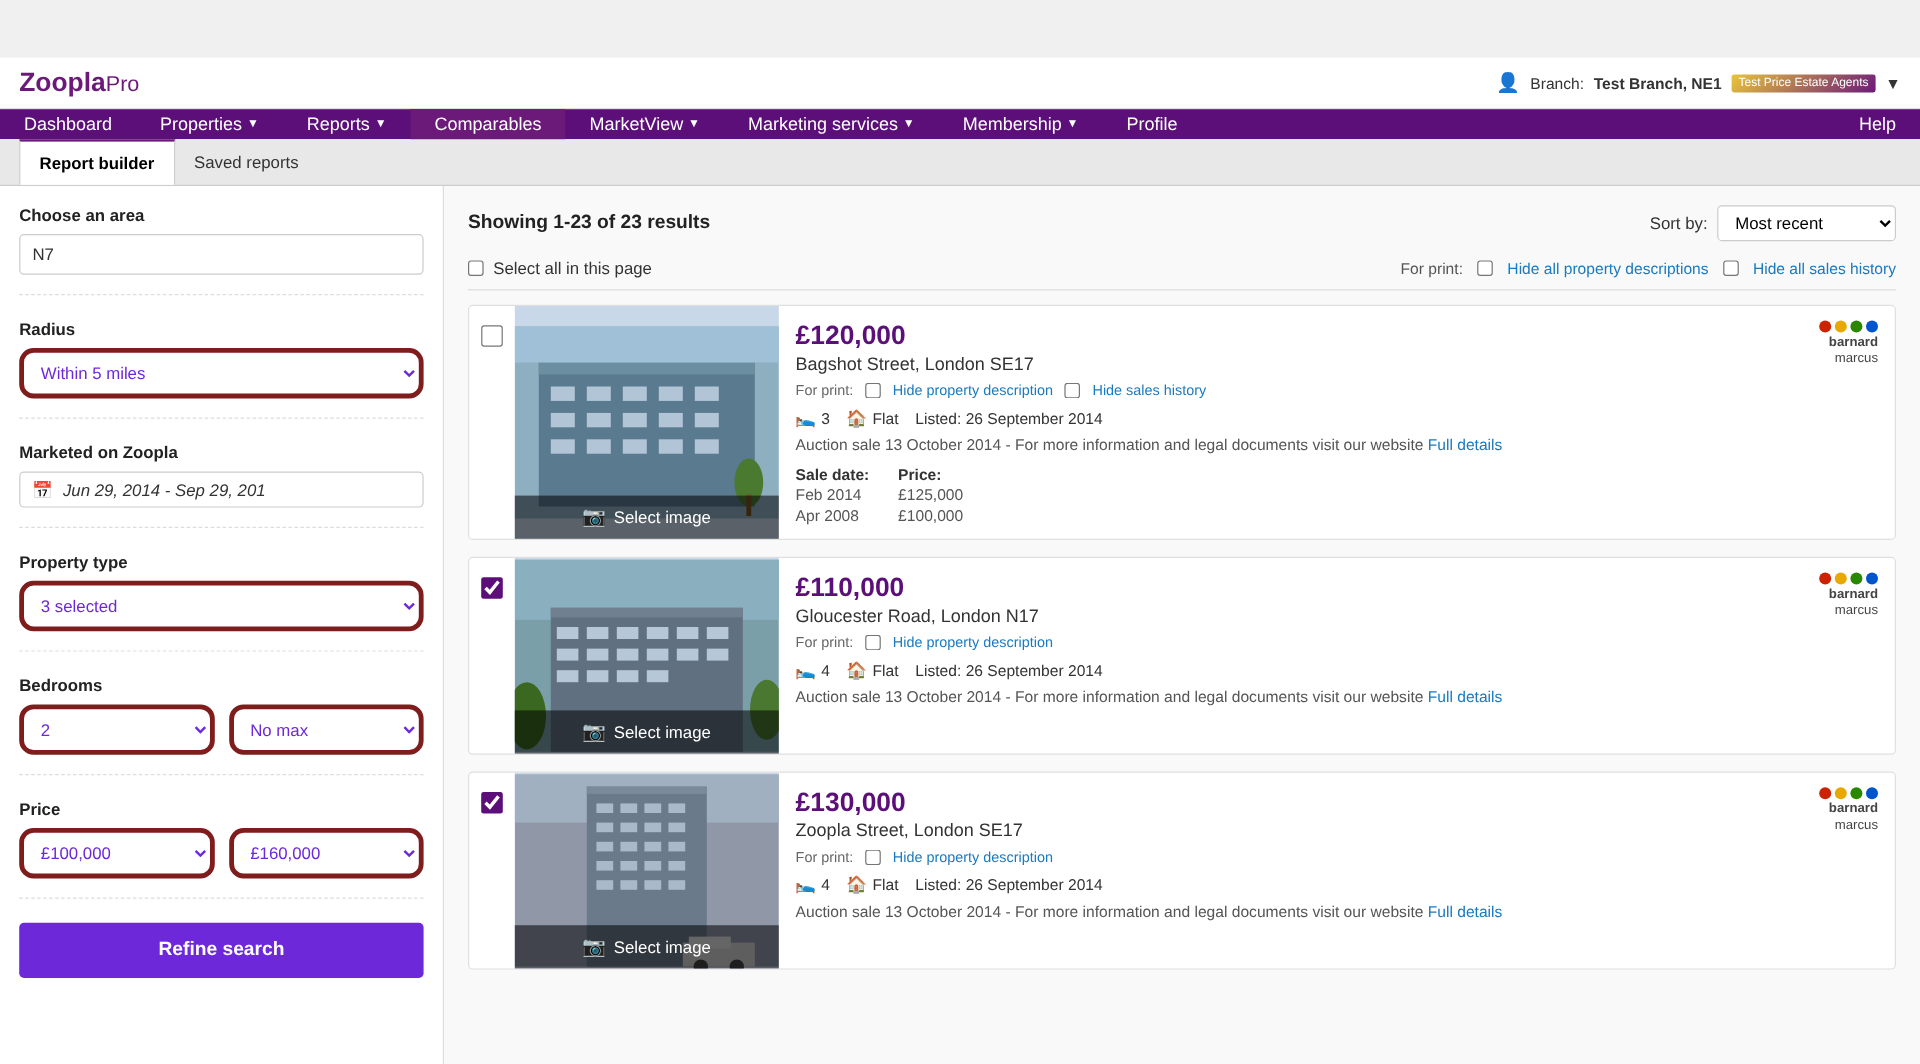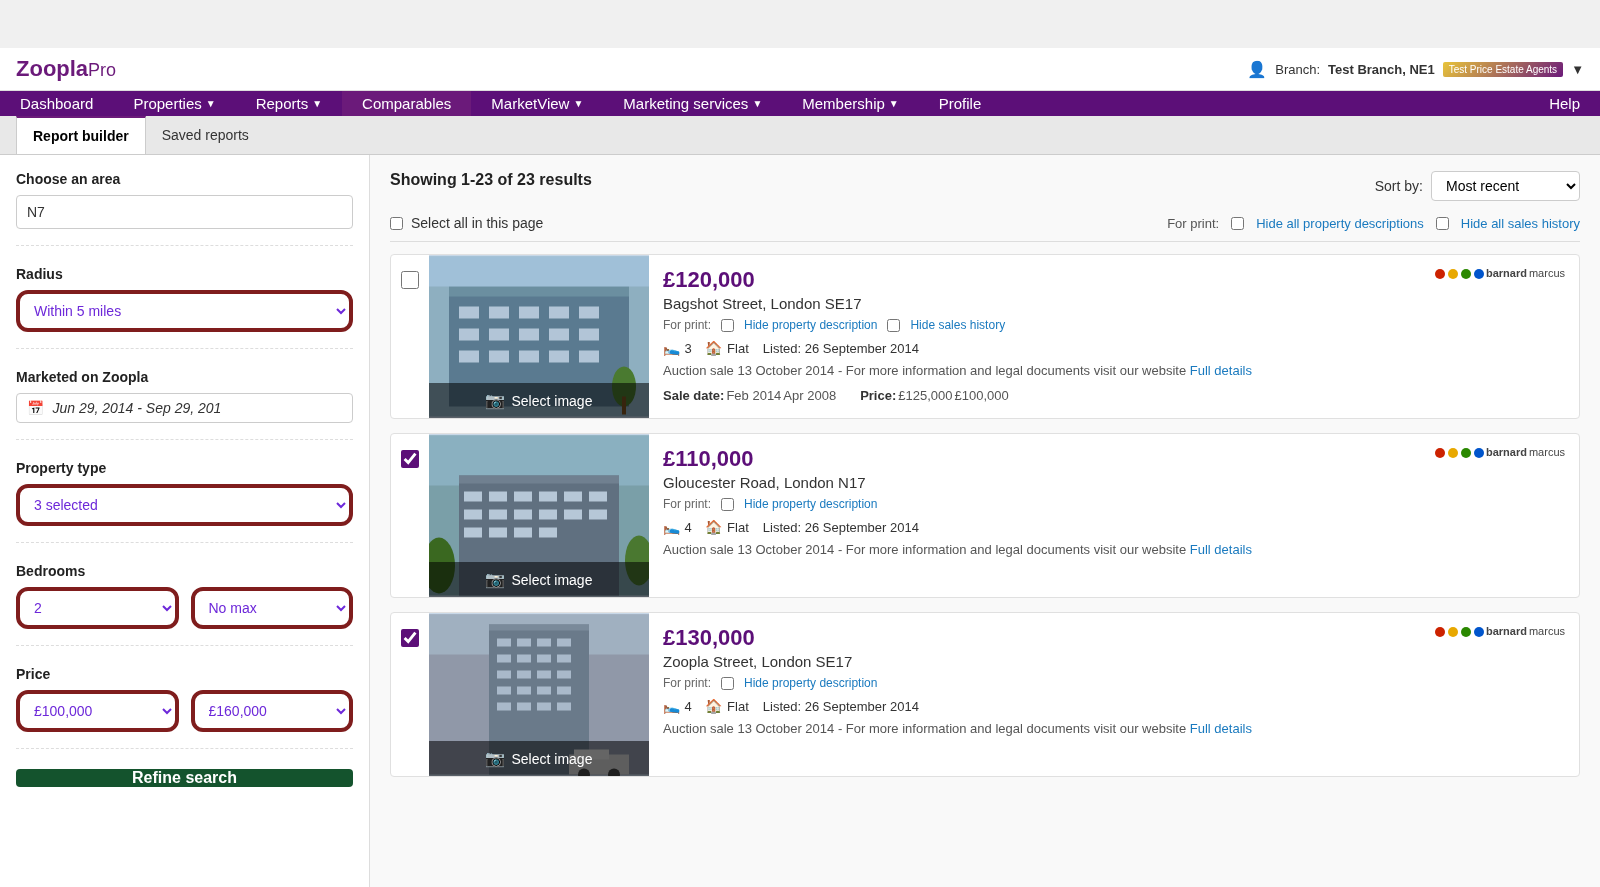--- a/index.html
+++ b/index.html
@@ -114,36 +114,37 @@
       gap: 8px;
     }
     .date-icon { color: #555; }
     .date-text { font-size: 14px; color: #333; font-style: italic; }
     .bedrooms-row { display: flex; gap: 12px; }
     .bedrooms-row select { width: 50%; }
     .price-row { display: flex; gap: 12px; }
     .price-row select { width: 50%; }
     .refine-btn {
       width: 100%;
-      background: #14532d;
+      background: #6d28d9;
       color: #fff;
       border: none;
       border-radius: 4px;
+      padding: 14px;
       font-size: 16px;
       cursor: pointer;
       font-weight: bold;
     }
 
     
     .main-content { flex: 1; padding: 16px 20px; background: #f9f9f9; }
 
     
     .results-header {
       display: flex;
-      align-items: flex-start;
+      align-items: center;
       justify-content: space-between;
       margin-bottom: 14px;
     }
     .results-count { font-size: 16px; font-weight: bold; color: #222; }
     .sort-by { display: flex; align-items: center; gap: 8px; font-size: 14px; }
     .sort-select {
       border: 1px solid #ccc;
       border-radius: 4px;
       padding: 5px 10px;
       font-size: 14px;
@@ -234,28 +235,28 @@
       gap: 14px;
       font-size: 13px;
       color: #333;
       margin-bottom: 6px;
     }
     .prop-feature { display: flex; align-items: center; gap: 4px; }
     .feat-icon { font-size: 14px; }
     .prop-description { font-size: 13px; color: #555; margin-bottom: 8px; line-height: 1.4; }
     .prop-desc-link { color: #1a7abf; text-decoration: none; cursor: pointer; }
     .prop-sale-history { display: flex; gap: 24px; font-size: 13px; }
-    .sale-col { display: flex; flex-direction: row; gap: 2px; }
+    .sale-col { display: flex; flex-direction: column; gap: 2px; }
     .sale-label { font-weight: bold; color: #333; }
     .sale-value { color: #555; }
 
     
     .agent-logo {
       display: flex;
-      flex-direction: row;
+      flex-direction: column;
       align-items: flex-end;
       gap: 2px;
     }
     .agent-dots { display: flex; gap: 3px; }
     .dot { width: 10px; height: 10px; border-radius: 50%; }
     .dot-red { background: #cc2200; }
     .dot-yellow { background: #e8a800; }
     .dot-green { background: #2a8800; }
     .dot-blue { background: #0055cc; }
     .agent-name { font-size: 11px; color: #444; font-weight: bold; text-align: right; }

